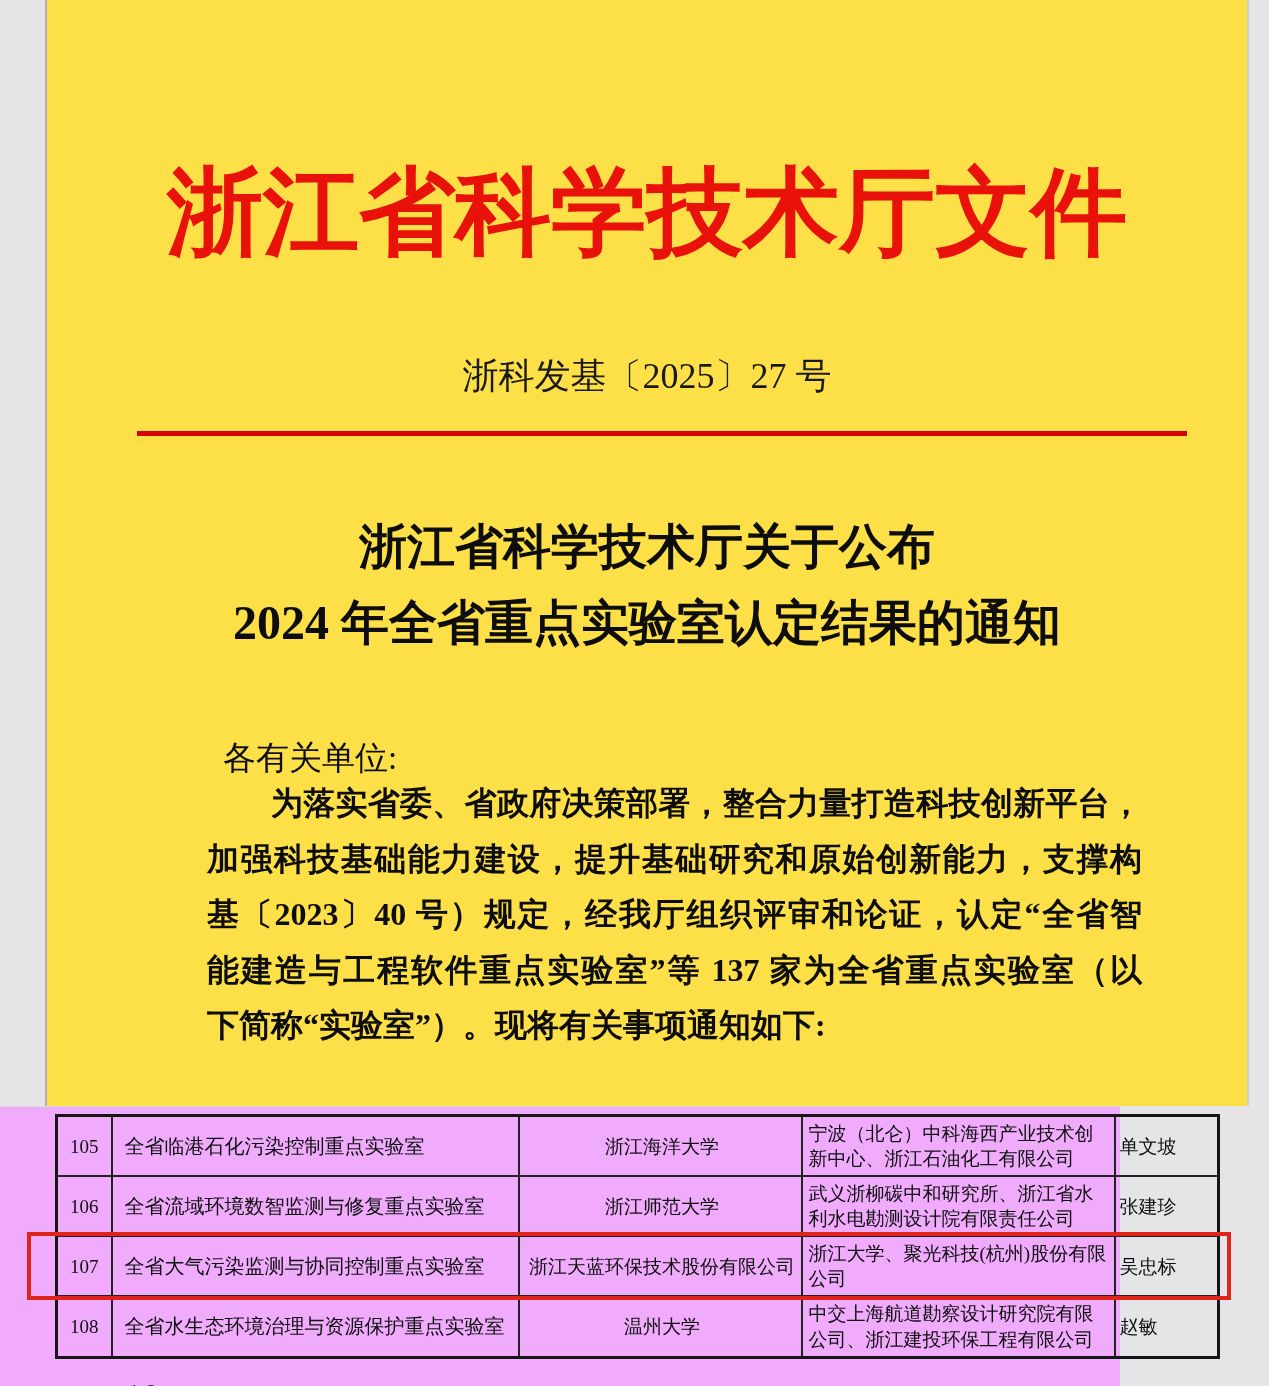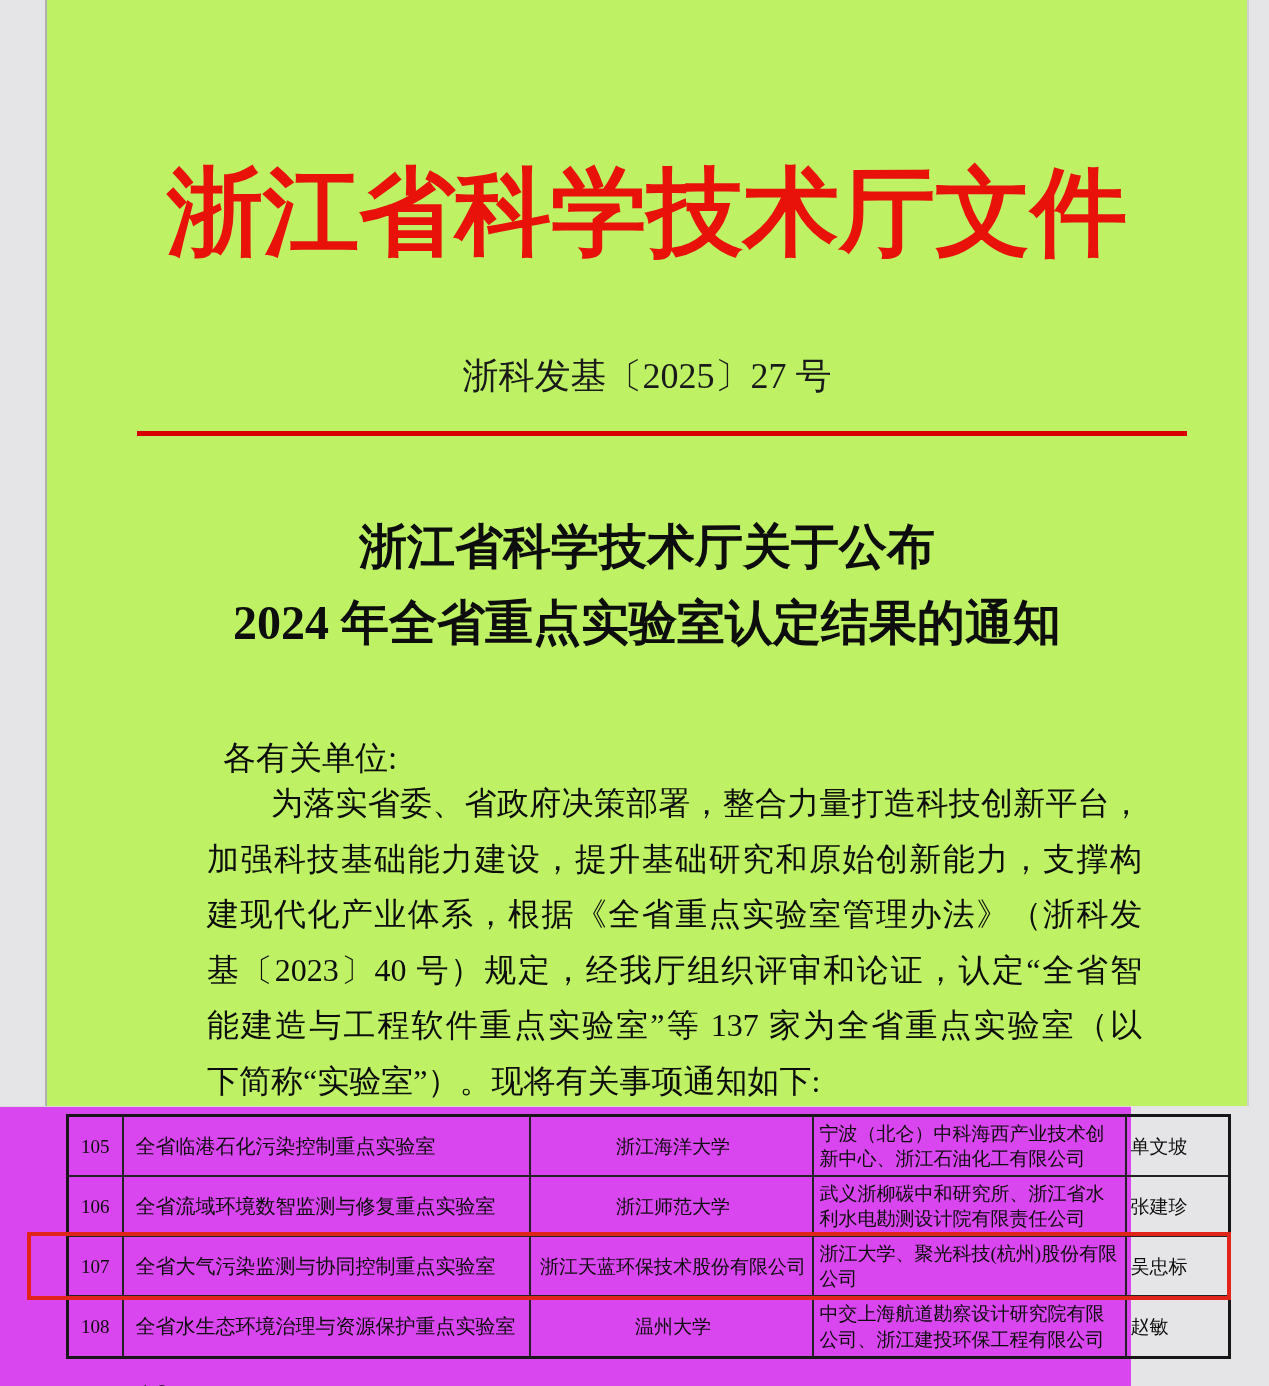--- a/index.html
+++ b/index.html
@@ -17,21 +17,21 @@
     width: 1269px;
     height: 1386px;
   }
   
   .sheet-top {
     position: absolute;
     left: 45px;
     top: 0;
     width: 1204px;
     height: 1106px;
-    background: #bef264;
+    background: #fde047;
     border-left: 2px solid #b0b0b3;
     border-right: 2px solid #cfcfd2;
     box-sizing: border-box;
   }
   .agency-header {
     position: absolute;
     top: 138px;
     left: 0;
     width: 100%;
     margin: 0;
@@ -85,34 +85,33 @@
   }
   .body-block {
     position: absolute;
     top: 776px;
     left: 160px;
     width: 935px;
     font-size: 32px;
     line-height: 55.5px;
     color: #0d0d0d;
   }
-  .body-line { white-space: nowrap; }
+  .body-line { white-space: nowrap; font-weight: bold; }
   .body-line.fill { text-align: justify; text-align-last: justify; }
   .body-line.indent { text-indent: 2em; }
 
   
   .sheet-bottom {
     position: absolute;
     left: 0;
     top: 1106px;
     width: 1120px;
     height: 280px;
-    background: #d946ef;
+    background: #f0abfc;
     border-top: 1px solid #d8d8da;
-    padding-left: 11px;
   }
   .results-table {
     border-collapse: collapse;
     table-layout: fixed;
     width: 1162px;
     margin: 7px 0 0 55px;
     border: 3px solid #161616;
   }
   .results-table td {
     border: 2px solid #222;
@@ -158,21 +157,20 @@
     <h2 class="notice-title">
       <span>浙江省科学技术厅关于公布</span><br>
       <span>2024 年全省重点实验室认定结果的通知</span>
     </h2>
 
     <p class="salutation">各有关单位:</p>
 
     <div class="body-block">
       <div class="body-line fill indent">为落实省委、省政府决策部署，整合力量打造科技创新平台，</div>
       <div class="body-line fill">加强科技基础能力建设，提升基础研究和原始创新能力，支撑构</div>
-      <div class="body-line fill">建现代化产业体系，根据《全省重点实验室管理办法》（浙科发</div>
       <div class="body-line fill">基〔2023〕40 号）规定，经我厅组织评审和论证，认定“全省智</div>
       <div class="body-line fill">能建造与工程软件重点实验室”等 137 家为全省重点实验室（以</div>
       <div class="body-line">下简称“实验室”）。现将有关事项通知如下:</div>
     </div>
   </div>
 
   <div class="sheet-bottom">
     <table class="results-table">
       <colgroup>
         <col style="width:55px">

